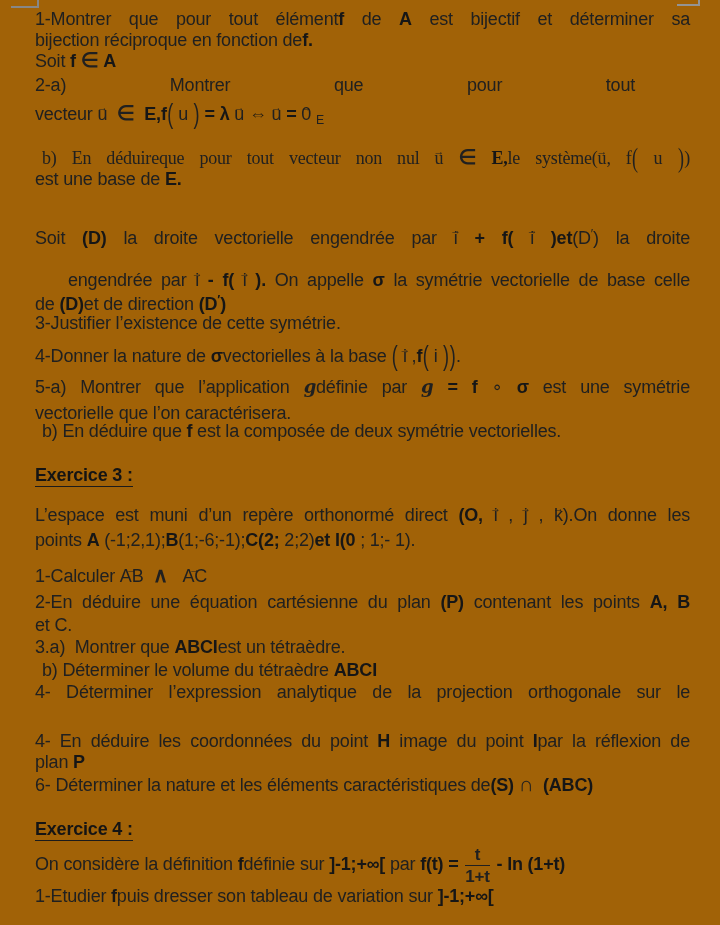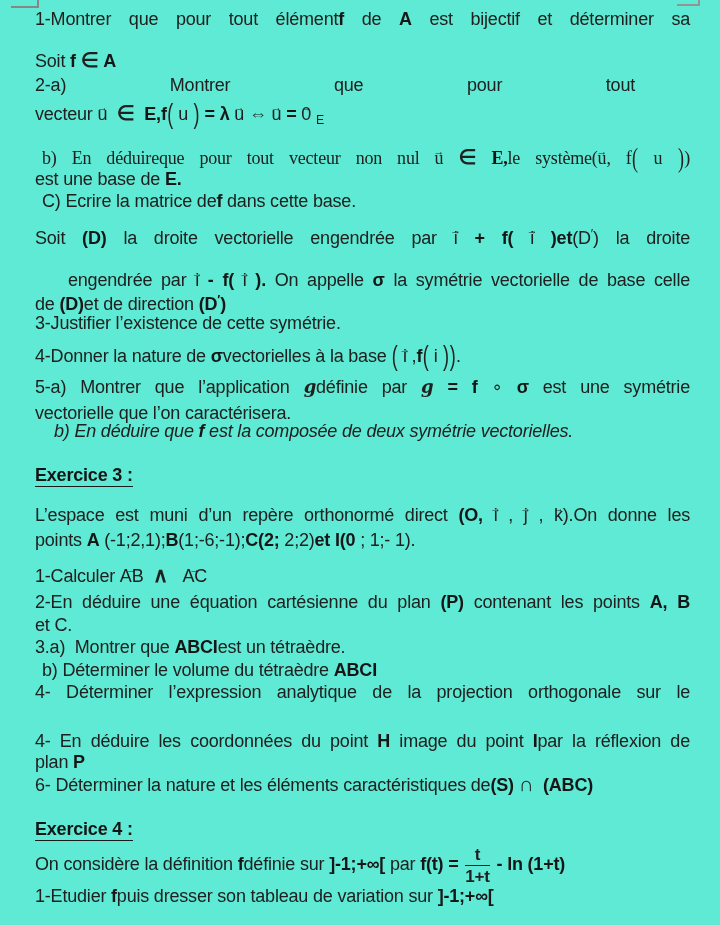--- a/index.html
+++ b/index.html
@@ -1,19 +1,19 @@
 <!DOCTYPE html>
 <html><head>
 <meta charset="utf-8">
 <style>
   html,body{margin:0;padding:0;background:#ffffff;}
   #page{
     position:relative;
     width:720px;height:925px;
-    background:#5eead4;
+    background:#a16207;
     overflow:hidden;
     font-family:"Liberation Sans", sans-serif;
     font-size:18px;
     letter-spacing:-0.2px;
     color:#202020;
   }
   .line{
     position:absolute;
     left:35px;right:30px;
     line-height:26px;
@@ -68,34 +68,34 @@
   .art-l{left:11px;top:0;width:26px;height:6px;border-bottom:2.5px solid #878787;border-right:2.5px solid #878787;}
   .art-r{left:677px;top:0;width:21px;height:4px;border-bottom:2px solid #949494;border-right:2px solid #949494;}
 </style>
 </head>
 <body>
 
 <div id="page">
   <div class="art art-l"></div>
   <div class="art art-r"></div>
 <div class="line just" style="top: 6px; left: 35px; right: 30px;"><span>1-Montrer que pour tout élément</span><span class="b">f</span><span> de </span><span class="b">A</span><span> est bijectif et déterminer sa</span></div>
+    <div class="line" style="top: 27px; left: 35px; right: 30px;"><span>bijection réciproque en fonction de</span><span class="b">f.</span></div>
     <div class="line" style="top: 47px; left: 35px; right: 30px;"><span>Soit </span><span class="b">f</span><span> </span><span class="el">∈</span><span> </span><span class="b">A</span></div>
     <div class="line just" style="top: 72px; left: 35px; right: 85px;"><span>2-a) Montrer que pour tout</span></div>
     <div class="line" style="top: 100px; left: 35px; right: 30px;"><span>vecteur </span><span class="vec">u</span><span>  </span><span class="el">∈</span><span>  </span><span class="b">E,f</span><span class="bigp">(</span><span> u </span><span class="bigp">)</span><span class="b"> = </span><span class="b">λ</span><span> </span><span class="vec">u</span><span> </span><span class="b">⇔</span><span> </span><span class="vec">u</span><span class="b"> = </span><span class="vec">0</span><span> </span><span class="sub">E</span></div>
     <div class="line just" style="top: 144px; left: 42px; right: 30px; font-family: Liberation Serif, serif;"><span>b) En déduireque pour tout vecteur non nul </span><span class="vec">u</span><span> </span><span class="el">∈</span><span> </span><span class="b">E,</span><span>le système(</span><span class="vec">u</span><span>, f</span><span class="bigp">(</span><span> u </span><span class="bigp">)</span><span>)</span></div>
     <div class="line" style="top: 166px; left: 35px; right: 46px;"><span>est une base de </span><span class="b">E.</span></div>
-    <div class="line" style="top: 188px; left: 42px; right: 30px;"><span>C) Ecrire la matrice de</span><span class="b">f</span><span> dans cette base.</span></div>
     <div class="line just" style="top: 221px; left: 35px; right: 30px;"><span>Soit </span><span class="b">(D)</span><span> la droite vectorielle engendrée par </span><span class="vec">i</span><span> </span><span class="b">+ f(</span><span> </span><span class="vec">i</span><span> </span><span class="b">)et</span><span>(D</span><span class="sup">′</span><span>) la droite</span></div>
     <div class="line just" style="top: 267px; left: 41px; right: 30px; margin-left: 27px;"><span>engendrée par </span><span class="vec">i</span><span> </span><span class="b">- f(</span><span> </span><span class="vec">i</span><span> </span><span class="b">).</span><span>  On appelle </span><span class="b">σ</span><span>  la symétrie vectorielle de base celle</span></div>
     <div class="line" style="top: 287px; left: 35px; right: 30px;"><span>de </span><span class="b">(D)</span><span>et de direction </span><span class="b">(D</span><span class="b sup">′</span><span class="b">)</span></div>
     <div class="line" style="top: 310px; left: 35px; right: 30px;"><span>3-Justifier l’existence de cette symétrie.</span></div>
     <div class="line" style="top: 343px; left: 35px; right: 30px;"><span>4-Donner la nature de </span><span class="b">σ</span><span>vectorielles à la base </span><span class="bigp">(</span><span> </span><span class="vec">i</span><span> ,</span><span class="b">f</span><span class="bigp">(</span><span> i </span><span class="bigp">)</span><span class="bigp">)</span><span>.</span></div>
     <div class="line just" style="top: 374px; left: 35px; right: 30px;"><span>5-a) Montrer que l’application </span><span class="sg">g</span><span>définie par </span><span class="sg">g</span><span> </span><span class="b">= f</span><span> ∘ </span><span class="b">σ</span><span> est une symétrie</span></div>
     <div class="line" style="top: 400px; left: 35px; right: 30px;"><span>vectorielle que l’on caractérisera.</span></div>
-    <div class="line" style="top: 418px; left: 54px; right: 30px; font-style: italic;"><span>b) En déduire que </span><span class="b">f</span><span> est la composée de deux symétrie vectorielles.</span></div>
+    <div class="line" style="top: 418px; left: 42px; right: 30px;"><span>b) En déduire que </span><span class="b">f</span><span> est la composée de deux symétrie vectorielles.</span></div>
     <div class="line" style="top: 462px; left: 35px; right: 30px;"><span class="hd">Exercice 3 :</span></div>
     <div class="line just" style="top: 502px; left: 35px; right: 30px;"><span>L’espace est muni d’un repère orthonormé direct </span><span class="b">(O,</span><span>  </span><span class="vec">i</span><span>  ,  </span><span class="vec">j</span><span> , </span><span class="vec">k</span><span>).On donne les</span></div>
     <div class="line" style="top: 527px; left: 35px; right: 30px;"><span>points </span><span class="b">A</span><span> (-1;2,1);</span><span class="b">B</span><span>(1;-6;-1);</span><span class="b">C(2;</span><span> 2;2)</span><span class="b">et I(0</span><span> ; 1;- 1).</span></div>
     <div class="line" style="top: 562px; left: 35px; right: 30px;"><span>1-Calculer </span><span class="vec">AB</span><span>  </span><span class="el">∧</span><span>   </span><span class="vec">AC</span></div>
     <div class="line just" style="top: 589px; left: 35px; right: 30px;"><span>2-En déduire une équation cartésienne du plan </span><span class="b">(P)</span><span> contenant les points </span><span class="b">A,</span><span class="b"> B</span></div>
     <div class="line" style="top: 612px; left: 35px; right: 30px;"><span>et C.</span></div>
     <div class="line" style="top: 634px; left: 35px; right: 30px;"><span>3.a)  Montrer que </span><span class="b">ABCI</span><span>est un tétraèdre.</span></div>
     <div class="line" style="top: 657px; left: 42px; right: 30px;"><span>b) Déterminer le volume du tétraèdre </span><span class="b">ABCI</span></div>
     <div class="line just" style="top: 679px; left: 35px; right: 30px;"><span>4-  Déterminer l’expression analytique de la projection orthogonale sur le</span></div>
     <div class="line" style="top: 701px; left: 35px; right: 30px; margin-top: 48px;"><span>plan </span><span class="b">P</span></div>

